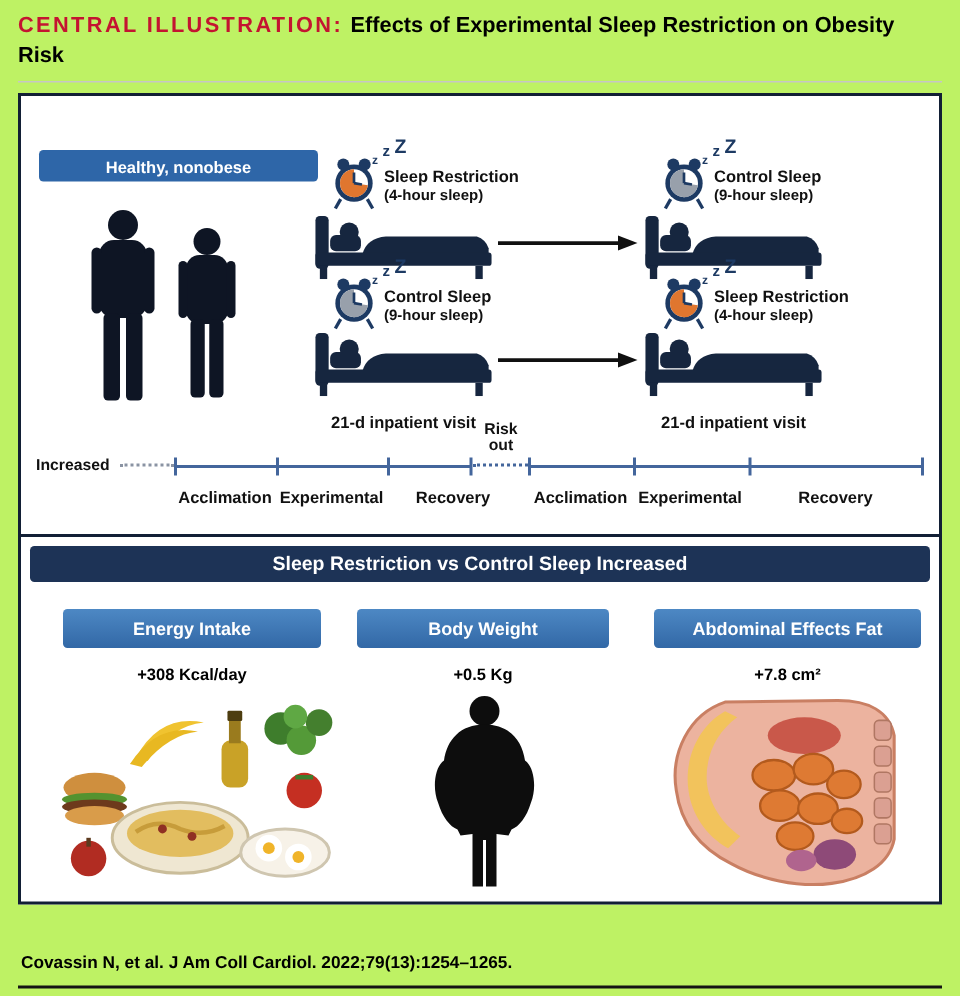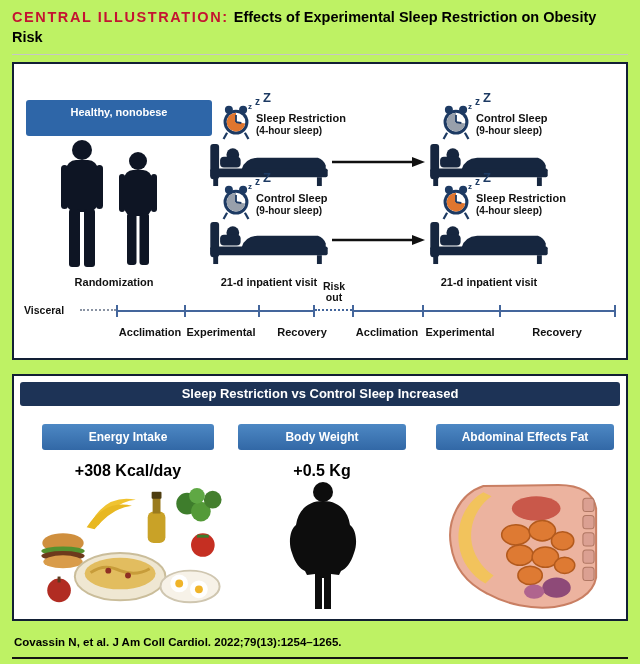--- a/index.html
+++ b/index.html
@@ -7,25 +7,25 @@
   body{font-family:"Liberation Sans",sans-serif;background:#ffffff;position:relative;color:#111}
   .page{position:absolute;left:0;top:0;width:640px;height:664px;background:#bef264;overflow:hidden}
 
   .hdr{position:absolute;left:12px;top:7px;width:606px;font-size:14.5px;font-weight:bold;line-height:20px}
   .hdr-label{color:#c41431;letter-spacing:1.6px;margin-right:5px}
   .hdr-title{color:#000}
   .hdr-rule{position:absolute;left:12px;right:12px;top:54px;height:1px;background:#c6c6c6}
 
   .panel{position:absolute;left:12px;width:616px;border:2px solid #121f35;background:#fff}
   .p1{top:62px;height:298px}
-  .p2{top:374px;height:247px}
+  .p2{top:356px;height:247px}
   .banner{position:absolute;left:6px;right:6px;top:6px;height:24px;background:#1d3356;border-radius:3px;
           color:#fff;font-weight:bold;font-size:13px;text-align:center;line-height:24px}
 
-  .pop-box{position:absolute;left:12px;top:36px;width:186px;height:36px;background:#2e66a8;border-radius:3px;
+  .pop-box{position:absolute;left:12px;top:36px;width:186px;height:21px;background:#2e66a8;border-radius:3px;
            color:#fff;font-weight:bold;font-size:11px;text-align:center;padding-top:5px;line-height:14px}
   .people{position:absolute;left:38px;top:74px;width:120px;height:134px}
   .caption{position:absolute;font-weight:bold;font-size:11px;text-align:center}
 
   .clock{position:absolute;width:32px;height:38px}
   .zzz{position:absolute;width:34px;height:22px;color:#1d3a63;font-weight:bold}
   .zzz span{position:absolute;line-height:1}
   .z1{left:0;top:11px;font-size:8px}
   .z2{left:7px;top:5px;font-size:10px}
   .z3{left:15px;top:-1px;font-size:13px}
@@ -38,21 +38,21 @@
   .tl-line{position:absolute;height:2px;background:#44669c;top:246px}
   .tl-dotted{position:absolute;top:245px;border-top:2px dotted #8a93a3}
   .tl-dotted2{position:absolute;top:245px;border-top:2px dotted #44669c}
   .tick{position:absolute;width:2px;height:12px;background:#44669c;top:241px}
   .phase{position:absolute;top:262px;transform:translateX(-50%);font-weight:bold;font-size:11px;white-space:nowrap}
   .screening{position:absolute;left:10px;top:240px;font-weight:bold;font-size:10.5px}
   .washout{position:absolute;left:301px;top:217px;width:38px;text-align:center;font-weight:bold;font-size:10.5px;line-height:11px}
 
   .col-head{position:absolute;top:48px;height:26px;background:linear-gradient(#4d88c4,#3268a6);border-radius:3px;
             color:#fff;font-weight:bold;font-size:12px;text-align:center;line-height:26px}
-  .col-val{position:absolute;top:86px;font-weight:bold;font-size:16px;text-align:center;color:#000}
+  .col-val{position:absolute;top:86px;font-weight:bold;font-size:11px;text-align:center;color:#000}
   .illus{position:absolute}
 
   .footer{position:absolute;left:14px;top:636px;font-weight:bold;font-size:11.5px;color:#000}
   .bottom-rule{position:absolute;left:12px;right:12px;top:657px;height:2px;background:#141414}
 </style>
 </head>
 <body>
 
 <div class="page">
 
@@ -78,21 +78,20 @@
       </g>
       <g fill="#0e1524">
         <circle cx="86" cy="22" r="9"></circle>
         <rect x="72" y="31" width="28" height="46" rx="9"></rect>
         <rect x="67" y="35" width="6" height="38" rx="3"></rect>
         <rect x="99" y="35" width="6" height="38" rx="3"></rect>
         <rect x="75" y="74" width="9.5" height="52" rx="3"></rect>
         <rect x="87.5" y="74" width="9.5" height="52" rx="3"></rect>
       </g>
     </svg>
-    <div class="caption" style="left:25px;top:212px;width:150px">Randomization</div>
 
     <svg class="clock" style="left:206px;top:40px" viewBox="0 0 36 42">
       <circle cx="10" cy="6" r="4.5" fill="#1d3a63"></circle>
         <circle cx="26" cy="6" r="4.5" fill="#1d3a63"></circle>
       <line x1="8" y1="32" x2="4" y2="39" stroke="#1d3a63" stroke-width="2.5"></line>
       <line x1="28" y1="32" x2="32" y2="39" stroke="#1d3a63" stroke-width="2.5"></line>
       <circle cx="18" cy="20" r="14" fill="#1d3a63"></circle>
         <circle cx="18" cy="20" r="10.5" fill="#ffffff"></circle>
       <path d="M18,20 L18,9.5 A10.5,10.5 0 1 0 28.4,21.5 Z" fill="#e0762f"></path>
       <line x1="18" y1="20" x2="18" y2="12" stroke="#1d3a63" stroke-width="2"></line>
@@ -220,21 +219,21 @@
         <path d="M32,28 Q35,17 48,16 L110,16 Q116,18 118,24 L118,28 Z"></path>
         <rect x="0" y="27" width="120" height="9" rx="2"></rect>
         <rect x="3" y="36" width="5" height="9"></rect>
           <rect x="109" y="36" width="5" height="9"></rect>
       </g>
     </svg>
 
     <div class="caption" style="left:190px;top:212px;width:130px">21-d inpatient visit</div>
     <div class="caption" style="left:410px;top:212px;width:130px">21-d inpatient visit</div>
 
-    <div class="screening">Visceral</div>
+    <div class="screening">Increased</div>
     <div class="tl-dotted" style="left:66px;width:36px"></div>
     <div class="tl-line" style="left:102px;width:198px"></div>
     <div class="tick" style="left:102px"></div>
     <div class="tick" style="left:170px"></div>
     <div class="tick" style="left:244px"></div>
     <div class="tick" style="left:299px"></div>
     <div class="tl-dotted2" style="left:301px;width:37px"></div>
     <div class="washout">
       <div>Risk</div>
       <div>out</div>
@@ -257,20 +256,21 @@
     <div class="banner">
       <span>Sleep Restriction vs Control Sleep Increased</span>
     </div>
 
     <div class="col-head" style="left:224px;width:168px">Body Weight</div>
     <div class="col-head" style="left:28px;width:172px">Energy Intake</div>
     <div class="col-head" style="left:422px;width:178px">Abdominal Effects Fat</div>
 
     <div class="col-val" style="left:28px;width:172px">+308 Kcal/day</div>
     <div class="col-val" style="left:224px;width:168px">+0.5 Kg</div>
+    <div class="col-val" style="left:422px;width:178px">+7.8 cm²</div>
 
     <svg class="illus" style="left:14px;top:106px;width:200px;height:130px" viewBox="0 0 200 132">
       <g>
         <circle cx="160" cy="22" r="11" fill="#3e7d2c"></circle>
         <circle cx="174" cy="30" r="10" fill="#549a38"></circle>
         <circle cx="186" cy="18" r="9" fill="#447f2e"></circle>
         <circle cx="170" cy="14" r="8" fill="#5fa844"></circle>
       </g>
       <g>
         <path d="M62,42 Q78,12 108,18 Q86,20 70,44 Z" fill="#f0c330"></path>

